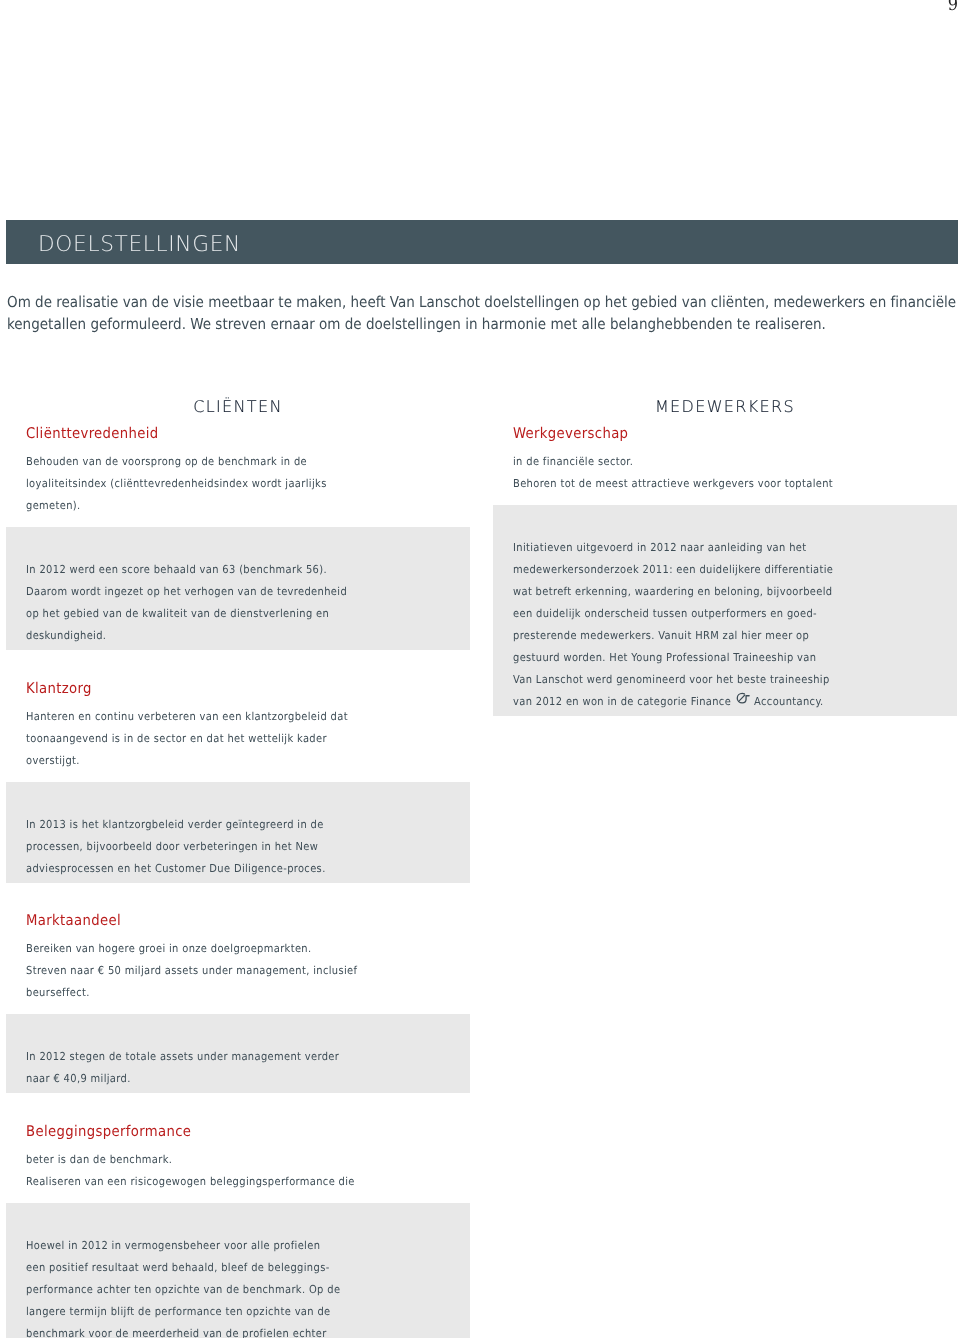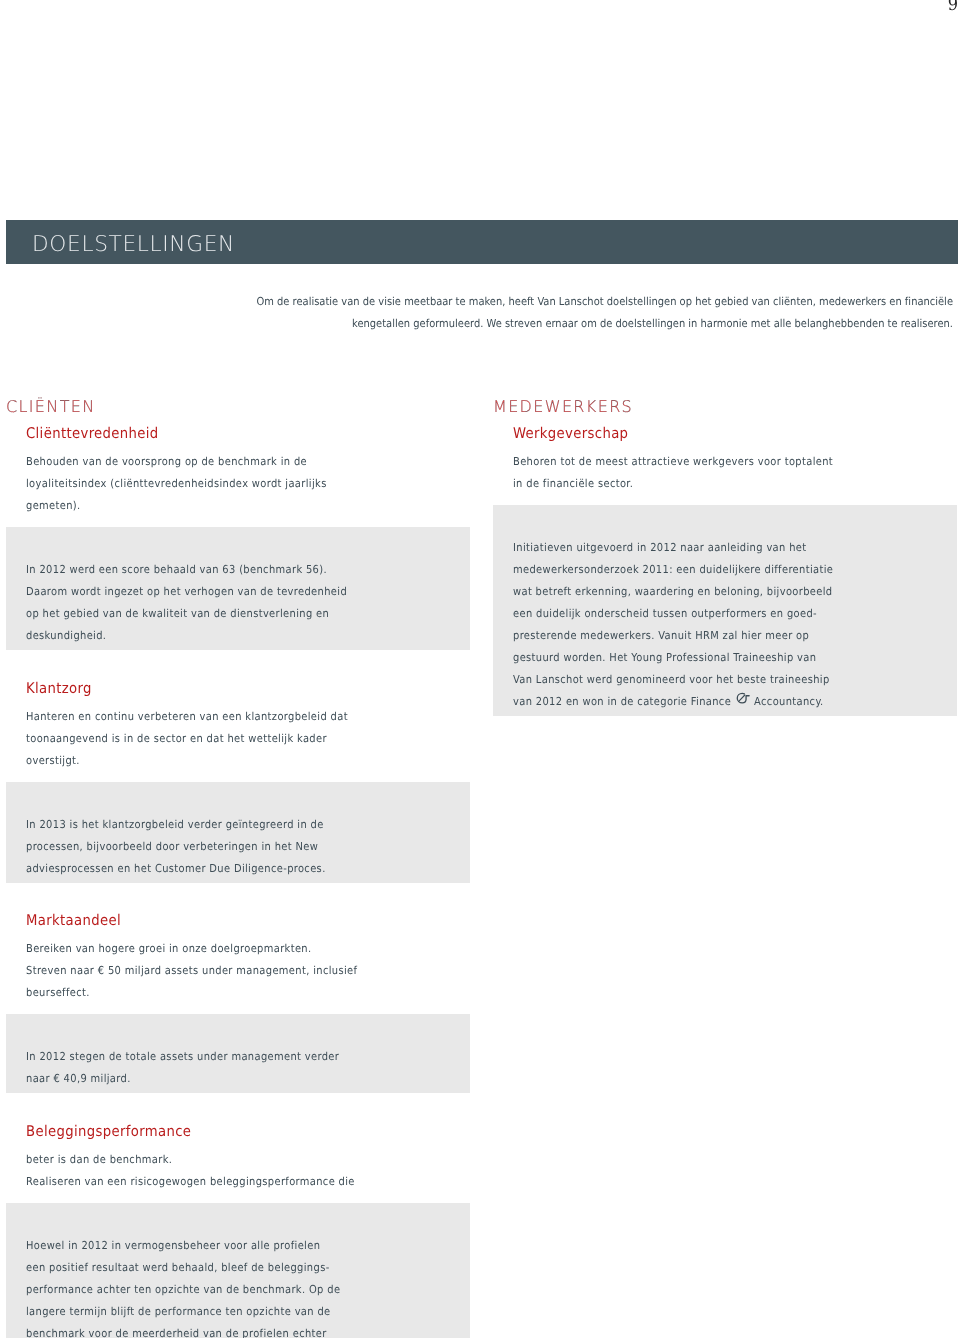--- a/index.html
+++ b/index.html
@@ -18,40 +18,40 @@
     position:absolute; right:2px; top:-8px;
     font-family:"DejaVu Serif", serif; font-stretch:condensed;
     font-size:18px; line-height:26px; color:#262626;
   }
 
   .header-bar {
     position:absolute; left:6px; top:220px; width:952px; height:44px;
     background:#44565f;
   }
   .header-bar .header-label {
-    position:absolute; left:26px; top:12px;
+    position:absolute; left:32px; top:12px;
     font-family:"DejaVu Sans", sans-serif; font-weight:200;
     font-size:21.7px; line-height:26px; letter-spacing:0.65px; color:#e7eaec;
     white-space:nowrap;
   }
 
   .intro {
     position:absolute; left:7px; top:291px; width:946px;
     font-family:"DejaVu Sans", sans-serif; font-stretch:condensed;
-    font-size:11px; letter-spacing:0.015px; line-height:22px; color:#3e4d56; white-space:nowrap;text-align:right;
+    font-size:15px; letter-spacing:0.015px; line-height:22px; color:#3e4d56; white-space:nowrap;
   }
 
   .col { position:absolute; top:398px; }
   .col-left  { left:6px;   width:464px; }
   .col-right { left:493px; width:464px; }
 
   .col-title {
     font-family:"DejaVu Sans", sans-serif; font-weight:200;
     font-size:16px; line-height:18px; letter-spacing:1.35px;
-    color:#ef4444; margin:0 0 5px 0px; white-space:nowrap;
+    color:#0f172a; margin:0 0 5px 0px; white-space:nowrap;text-align:center;
     -webkit-text-stroke:0.2px #3e4d56;
   }
 
   .block { padding-left:20px; padding-right:10px; }
   .block.goal   { padding-top:0; padding-bottom:0; background:transparent; }
   .block.result { padding-top:24px; padding-bottom:11px; background:#e8e8e8; }
 
   .subtitle { font-family:"DejaVu Sans", sans-serif; font-stretch:condensed;
               font-size:14.7px; letter-spacing:0.36px; line-height:22px; color:#b91c1c; white-space:nowrap;
               position:relative; top:2px; }
@@ -134,22 +134,22 @@
         <div class="btext">performance achter ten opzichte van de benchmark. Op de</div>
         <div class="btext">langere termijn blijft de performance ten opzichte van de</div>
         <div class="btext">benchmark voor de meerderheid van de profielen echter</div>
         <div class="btext">positief.</div>
       </div>
     </div>
   <div class="col col-right">
       <div class="col-title">MEDEWERKERS</div>
       <div class="block goal">
         <div class="subtitle">Werkgeverschap</div>
+        <div class="btext">in de financiële sector.</div>
         <div class="btext">Behoren tot de meest attractieve werkgevers voor toptalent</div>
-        <div class="btext">in de financiële sector.</div>
       </div>
       <div class="gap-before-result"></div>
       <div class="block result">
         <div class="btext">Initiatieven uitgevoerd in 2012 naar aanleiding van het</div>
         <div class="btext">medewerkersonderzoek 2011: een duidelijkere differentiatie</div>
         <div class="btext">wat betreft erkenning, waardering en beloning, bijvoorbeeld</div>
         <div class="btext">een duidelijk onderscheid tussen outperformers en goed-</div>
         <div class="btext">presterende medewerkers. Vanuit HRM zal hier meer op</div>
         <div class="btext">gestuurd worden. Het Young Professional Traineeship van</div>
         <div class="btext">Van Lanschot werd genomineerd voor het beste traineeship</div>

